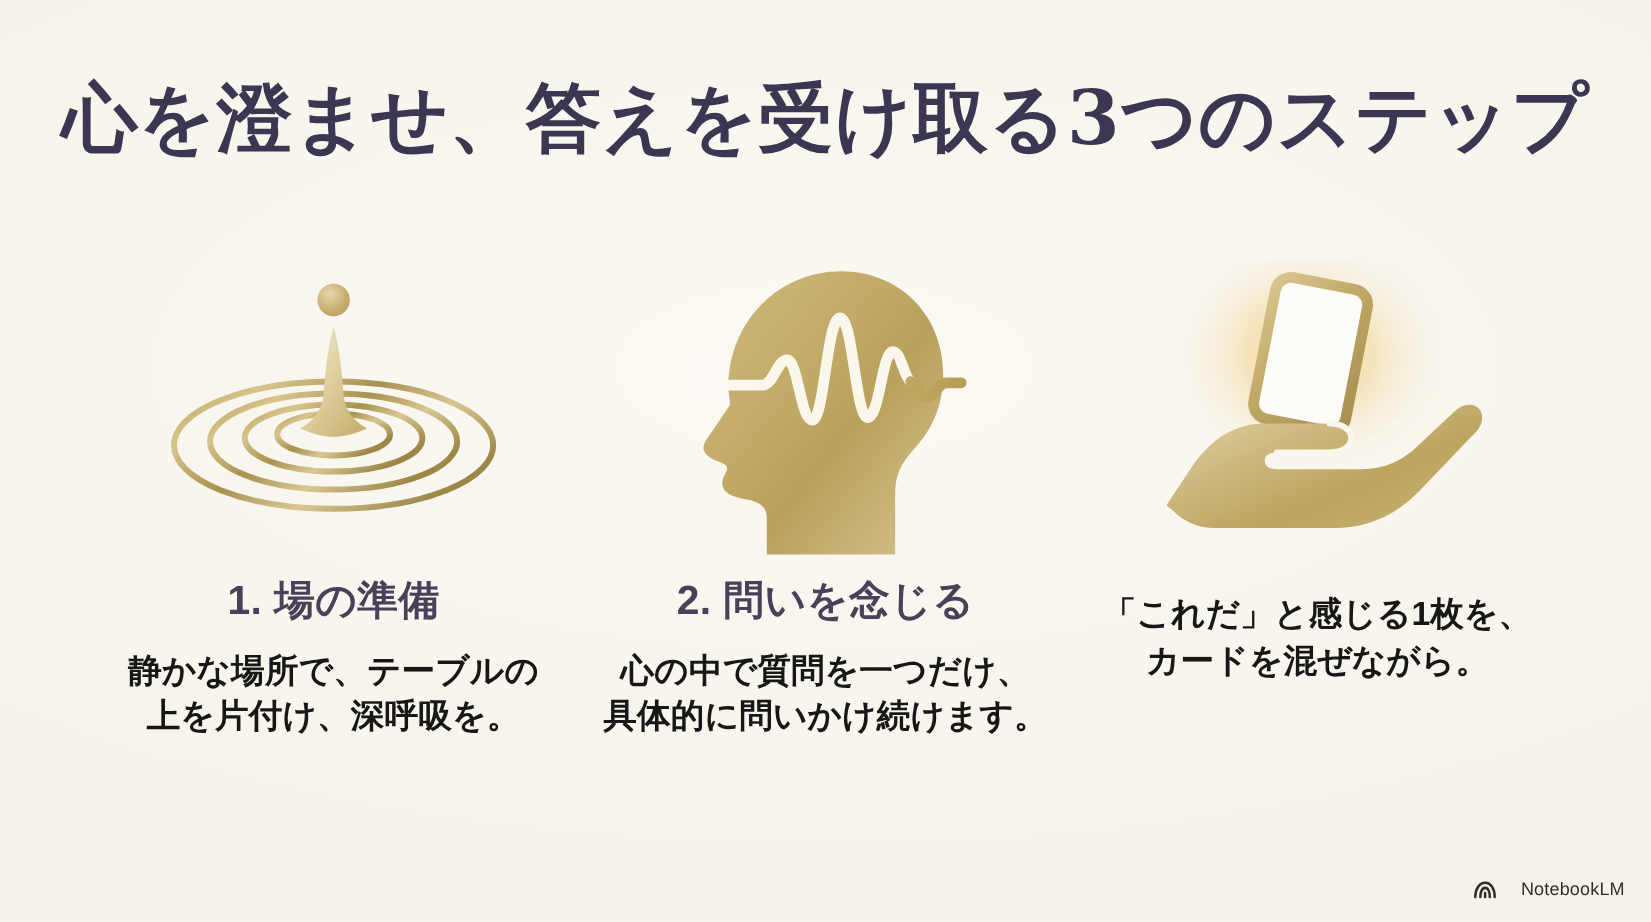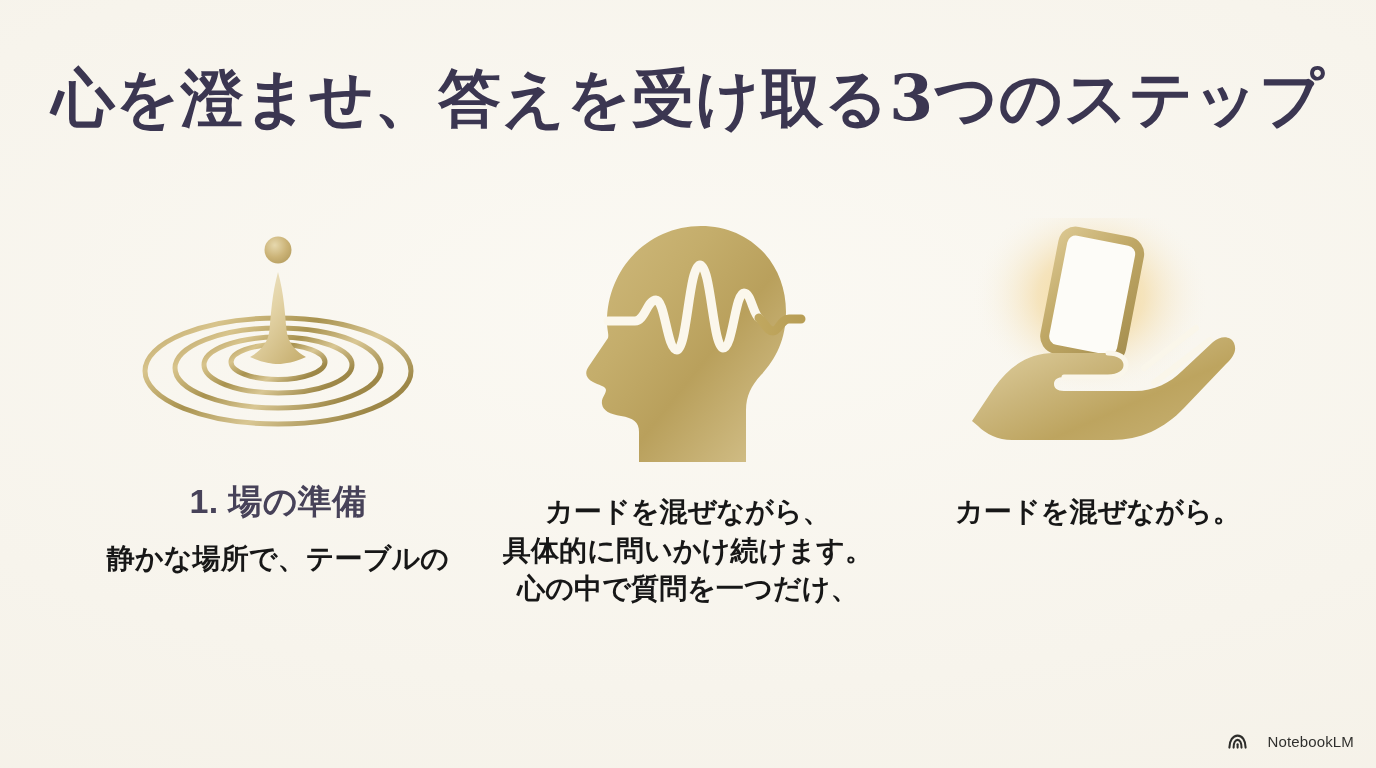--- a/index.html
+++ b/index.html
@@ -145,20 +145,21 @@
                    C 157 136, 167 134, 178 129
                    C 169 124, 160 116, 158.5 102
                    C 157 86, 156 66, 150 44 Z" fill="url(#goldDrop)"></path>
 
           <circle cx="150" cy="22" r="13.5" fill="url(#goldBall)"></circle>
         </svg>
       </div>
       <div class="step-title">1. 場の準備</div>
       <div class="step-body">
         <div>静かな場所で、テーブルの</div>
+        <div>上を片付け、深呼吸を。</div>
       </div>
     </div>
 
     <div class="col">
       <div class="icon-wrap">
         <svg width="270" height="250" viewBox="0 0 270 250" aria-hidden="true">
           <defs>
             <linearGradient id="goldHead" x1="0.05" y1="0.1" x2="0.95" y2="0.95">
               <stop offset="0%" stop-color="#cdb779"></stop>
               <stop offset="30%" stop-color="#c4ad6b"></stop>
@@ -193,24 +194,24 @@
                    C 134 132, 136 47, 147 47
                    C 158 47, 160 130, 170 130
                    C 180 130, 182 75, 191 75
                    C 198 75, 200 96, 206 100" fill="none" stroke="#fbf7ec" stroke-width="9" stroke-linecap="round" stroke-linejoin="round"></path>
           <path d="M206 100
                    C 212 105, 214 113, 220 113
                    C 226 113, 228 101, 236 101
                    L 248 101" fill="none" stroke="url(#waveGold)" stroke-width="9" stroke-linecap="round" stroke-linejoin="round"></path>
         </svg>
       </div>
+      <div class="step-title">2. 問いを念じる</div>
       <div class="step-body">
-        <div>カードを混ぜながら、</div>
+        <div>心の中で質問を一つだけ、</div>
         <div>具体的に問いかけ続けます。</div>
-        <div>心の中で質問を一つだけ、</div>
       </div>
     </div>
 
     <div class="col">
       <div class="icon-wrap">
         <svg width="280" height="250" viewBox="0 0 280 250" aria-hidden="true">
           <defs>
             <radialGradient id="glow" cx="0.5" cy="0.5" r="0.5">
               <stop offset="0%" stop-color="#f6d98f" stop-opacity="0.95"></stop>
               <stop offset="45%" stop-color="#f2d493" stop-opacity="0.55"></stop>
@@ -257,20 +258,21 @@
 
           <path d="M186 150 L238 110" fill="none" stroke="#faf6ea" stroke-width="6" stroke-linecap="round"></path>
           <path d="M196 165 L252 122" fill="none" stroke="#faf6ea" stroke-width="6" stroke-linecap="round"></path>
 
           <path d="M106 159 L150 159
                    C 161 159, 168 154, 168 147
                    C 168 140, 161 135, 150 135" fill="none" stroke="#faf6ea" stroke-width="5" stroke-linecap="round"></path>
         </svg>
       </div>
       <div class="step-body">
+        <div>「これだ」と感じる1枚を、</div>
         <div>カードを混ぜながら。</div>
       </div>
     </div>
 
   </div>
 
   <div class="watermark">
     <span>
       <svg width="19" height="15" viewBox="0 0 19 15" aria-hidden="true">
         <path d="M1.4 13.6 C1.4 6.5 5.0 1.6 9.6 1.6 C14.2 1.6 17.6 6.3 17.6 13.6" fill="none" stroke="#1d1d1b" stroke-width="2.1" stroke-linecap="round"></path>

